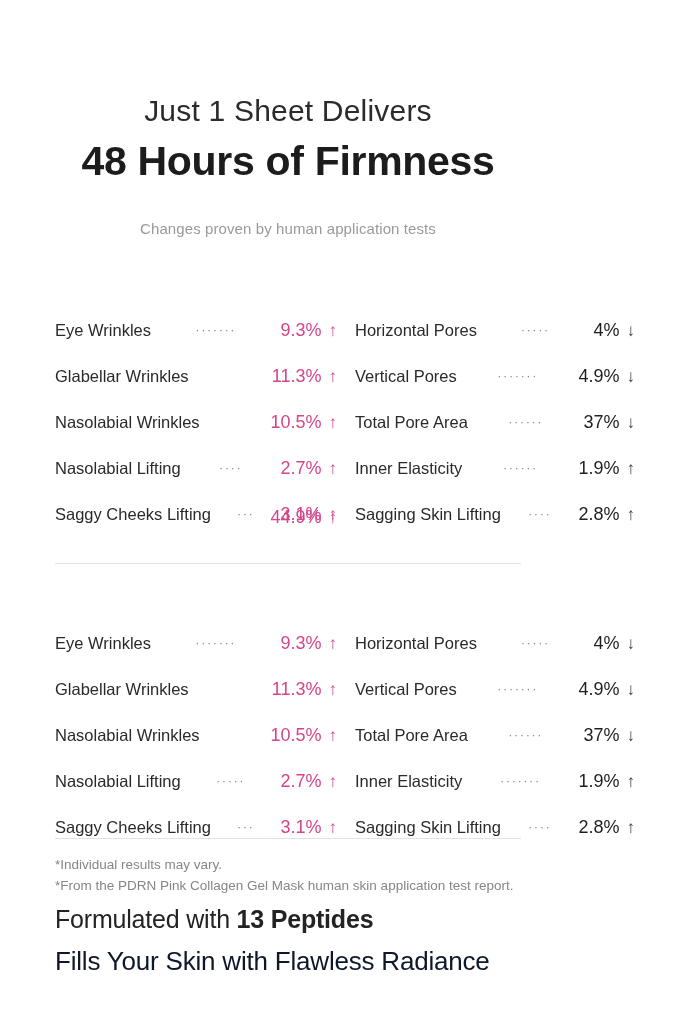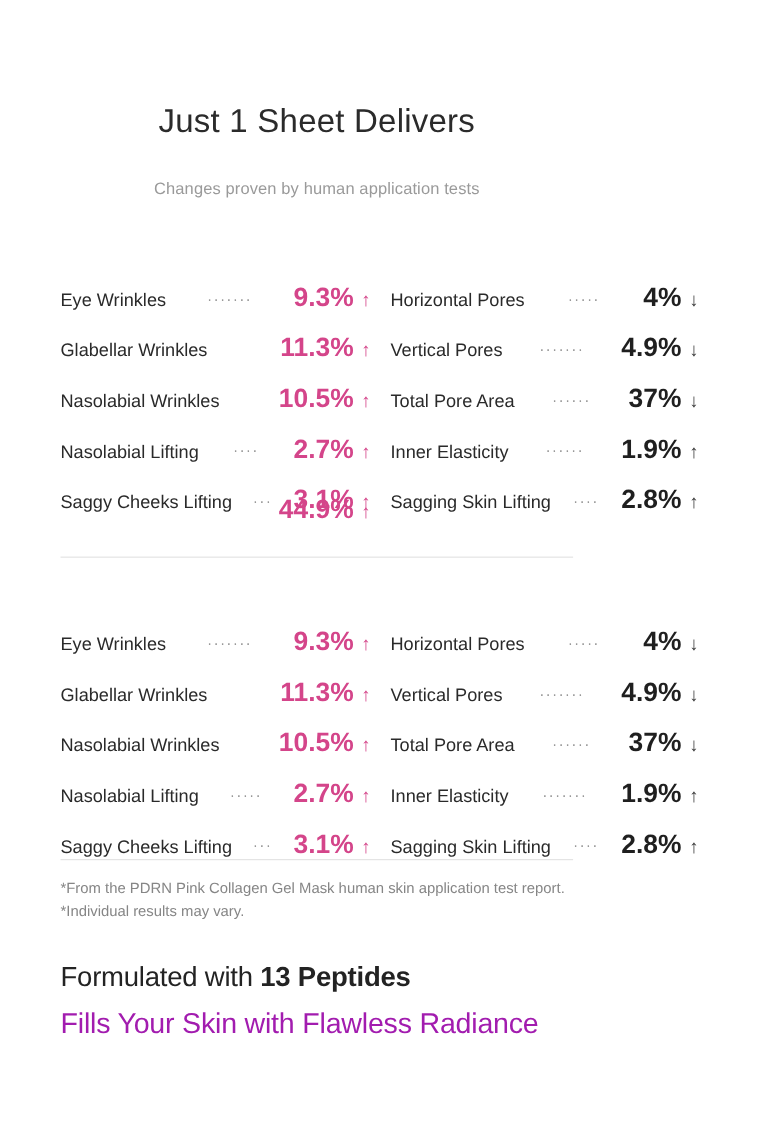--- a/index.html
+++ b/index.html
@@ -80,22 +80,22 @@
     font-size: 13px;
     color: #8d8d8d;
     overflow: hidden;
     white-space: nowrap;
     letter-spacing: 1.5px;
     text-align: center;
     position: relative;
     top: -2px;
   }
   .row .value {
-    font-size: 24px;
-    font-weight: 700;
+    font-size: 18px;
+    font-weight: 400;
     white-space: nowrap;
   }
   .row .arrow {
     font-size: 17px;
     margin-left: 7px;
     white-space: nowrap;
   }
   
   .col-left .value { color: #d4458a; }
   .col-left .arrow { color: #d4458a; }
@@ -123,46 +123,47 @@
   }
   .footnote {
     font-size: 13.5px;
     color: #868686;
     line-height: 1.55;
     font-weight: 300;
   }
 
   
   .bottom {
-    margin-top: 34px;
+    margin-top: 8px;
   }
   .bottom-line1 {
     font-size: 25px;
     font-weight: 300;
     color: #232323;
     letter-spacing: -0.2px;
   }
   .bottom-line1 b {
     font-weight: 700;
   }
   .bottom-line2 {
     font-size: 26px;
     font-weight: 400;
-    color: #a21caf;
+    color: #0f172a;
     margin-top: 12px;
     letter-spacing: -0.2px;
   }
 </style>
 </head>
 <body>
 
 <div class="page">
 
   <div class="header">
     <div class="head-line1">Just 1 Sheet Delivers</div>
+    <div class="head-line2">48 Hours of Firmness</div>
     <div class="head-sub">Changes proven by human application tests</div>
   </div>
 
   <div class="stats">
     <div class="grid">
 
       <div class="col-left">
         <div class="row">
           <span class="label">Eye Wrinkles</span>
           <span class="dots">·······</span>
@@ -307,22 +308,22 @@
           <span class="arrow">↑</span>
         </div>
       </div>
 
     </div>
   </div>
 
   <div class="rule thin"></div>
 
   <div class="footnotes">
+    <div class="footnote">*Individual results may vary.</div>
     <div class="footnote">*From the PDRN Pink Collagen Gel Mask human skin application test report.</div>
-    <div class="footnote">*Individual results may vary.</div>
   </div>
 
   <div class="bottom">
     <div class="bottom-line1"><span>Formulated with </span><b>13 Peptides</b></div>
     <div class="bottom-line2">Fills Your Skin with Flawless Radiance</div>
   </div>
 
 </div>
 
 </body></html>

